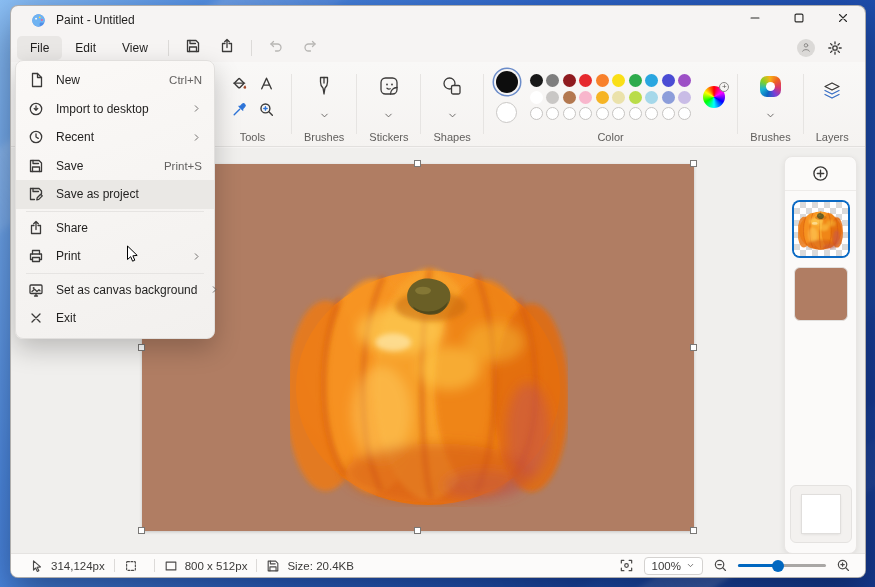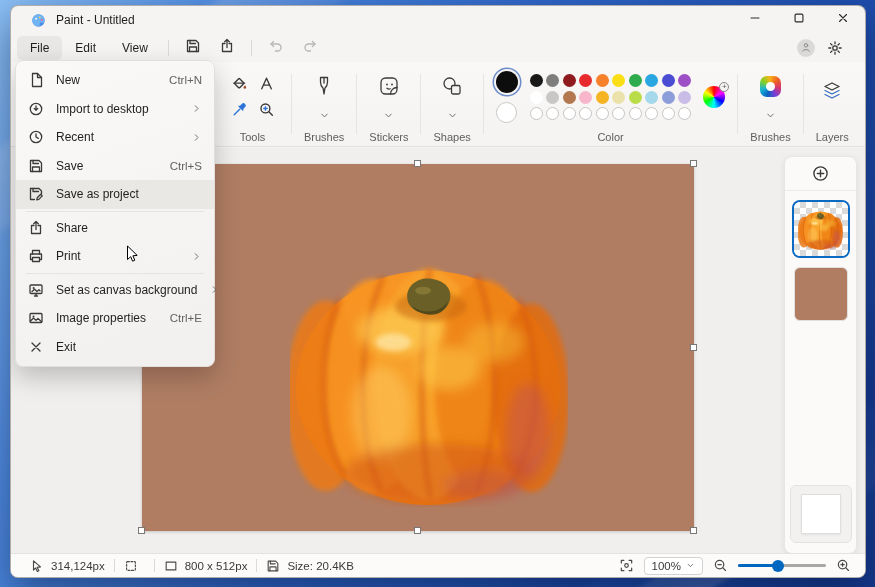--- a/index.html
+++ b/index.html
@@ -585,21 +585,21 @@
         </span>
       </div>
       <div class="fm-item">
         <span class="fm-ic">
           <svg viewBox="0 0 16 16" width="100%" height="100%" fill="none" stroke="currentColor" stroke-width="1.3" stroke-linecap="round" stroke-linejoin="round">
             <path d="M2.5 2.5h8.5l2.5 2.5v8.5h-11z"></path>
             <path d="M4.5 13.5V9h7v4.5M5 2.5v3h5.5"></path>
           </svg>
         </span>
         <span class="fm-label">Save</span>
-        <span class="fm-right">Ctrl+S</span>
+        <span class="fm-right">Print+S</span>
       </div>
       <div class="fm-item hl">
         <span class="fm-ic">
           <svg viewBox="0 0 16 16" width="100%" height="100%" fill="none" stroke="currentColor" stroke-width="1.3" stroke-linecap="round" stroke-linejoin="round">
             <path d="M2.5 2.5h8.5l2.5 2.5v3"></path>
             <path d="M2.5 2.5v11h4"></path>
             <path d="M5 2.5v3h5.5"></path>
             <path d="M8.8 13.8l.4-2 3.5-3.5 1.6 1.6-3.5 3.5z"></path>
           </svg>
         </span>
@@ -641,31 +641,20 @@
             <circle cx="5.6" cy="6" r="1" fill="currentColor" stroke="none"></circle>
             <path d="M4 9.5l2.6-2.3L9 9.5l2-1.7 1 .9"></path>
           </svg>
         </span>
         <span class="fm-label">Set as canvas background</span>
         <span class="fm-right" style="width: 11px; height: 11px;">
           <svg viewBox="0 0 16 16" width="100%" height="100%" fill="none" stroke="currentColor" stroke-width="1.3" stroke-linecap="round" stroke-linejoin="round">
             <path d="M6.2 4l4 4-4 4"></path>
           </svg>
         </span>
-      </div>
-      <div class="fm-item">
-        <span class="fm-ic">
-          <svg viewBox="0 0 16 16" width="100%" height="100%" fill="none" stroke="currentColor" stroke-width="1.3" stroke-linecap="round" stroke-linejoin="round">
-            <rect x="2" y="3.5" width="12" height="9" rx="1"></rect>
-            <circle cx="5.5" cy="6.5" r="1" fill="currentColor" stroke="none"></circle>
-            <path d="M2.5 11l3-3 2.5 2.4 2-2 3.5 3.4"></path>
-          </svg>
-        </span>
-        <span class="fm-label">Image properties</span>
-        <span class="fm-right">Ctrl+E</span>
       </div>
       <div class="fm-item">
         <span class="fm-ic">
           <svg viewBox="0 0 16 16" width="100%" height="100%" fill="none" stroke="currentColor" stroke-width="1.3" stroke-linecap="round" stroke-linejoin="round">
             <path d="M4 4l8 8M12 4l-8 8"></path>
           </svg>
         </span>
         <span class="fm-label">Exit</span>
         <span class="fm-right"></span>
       </div>

